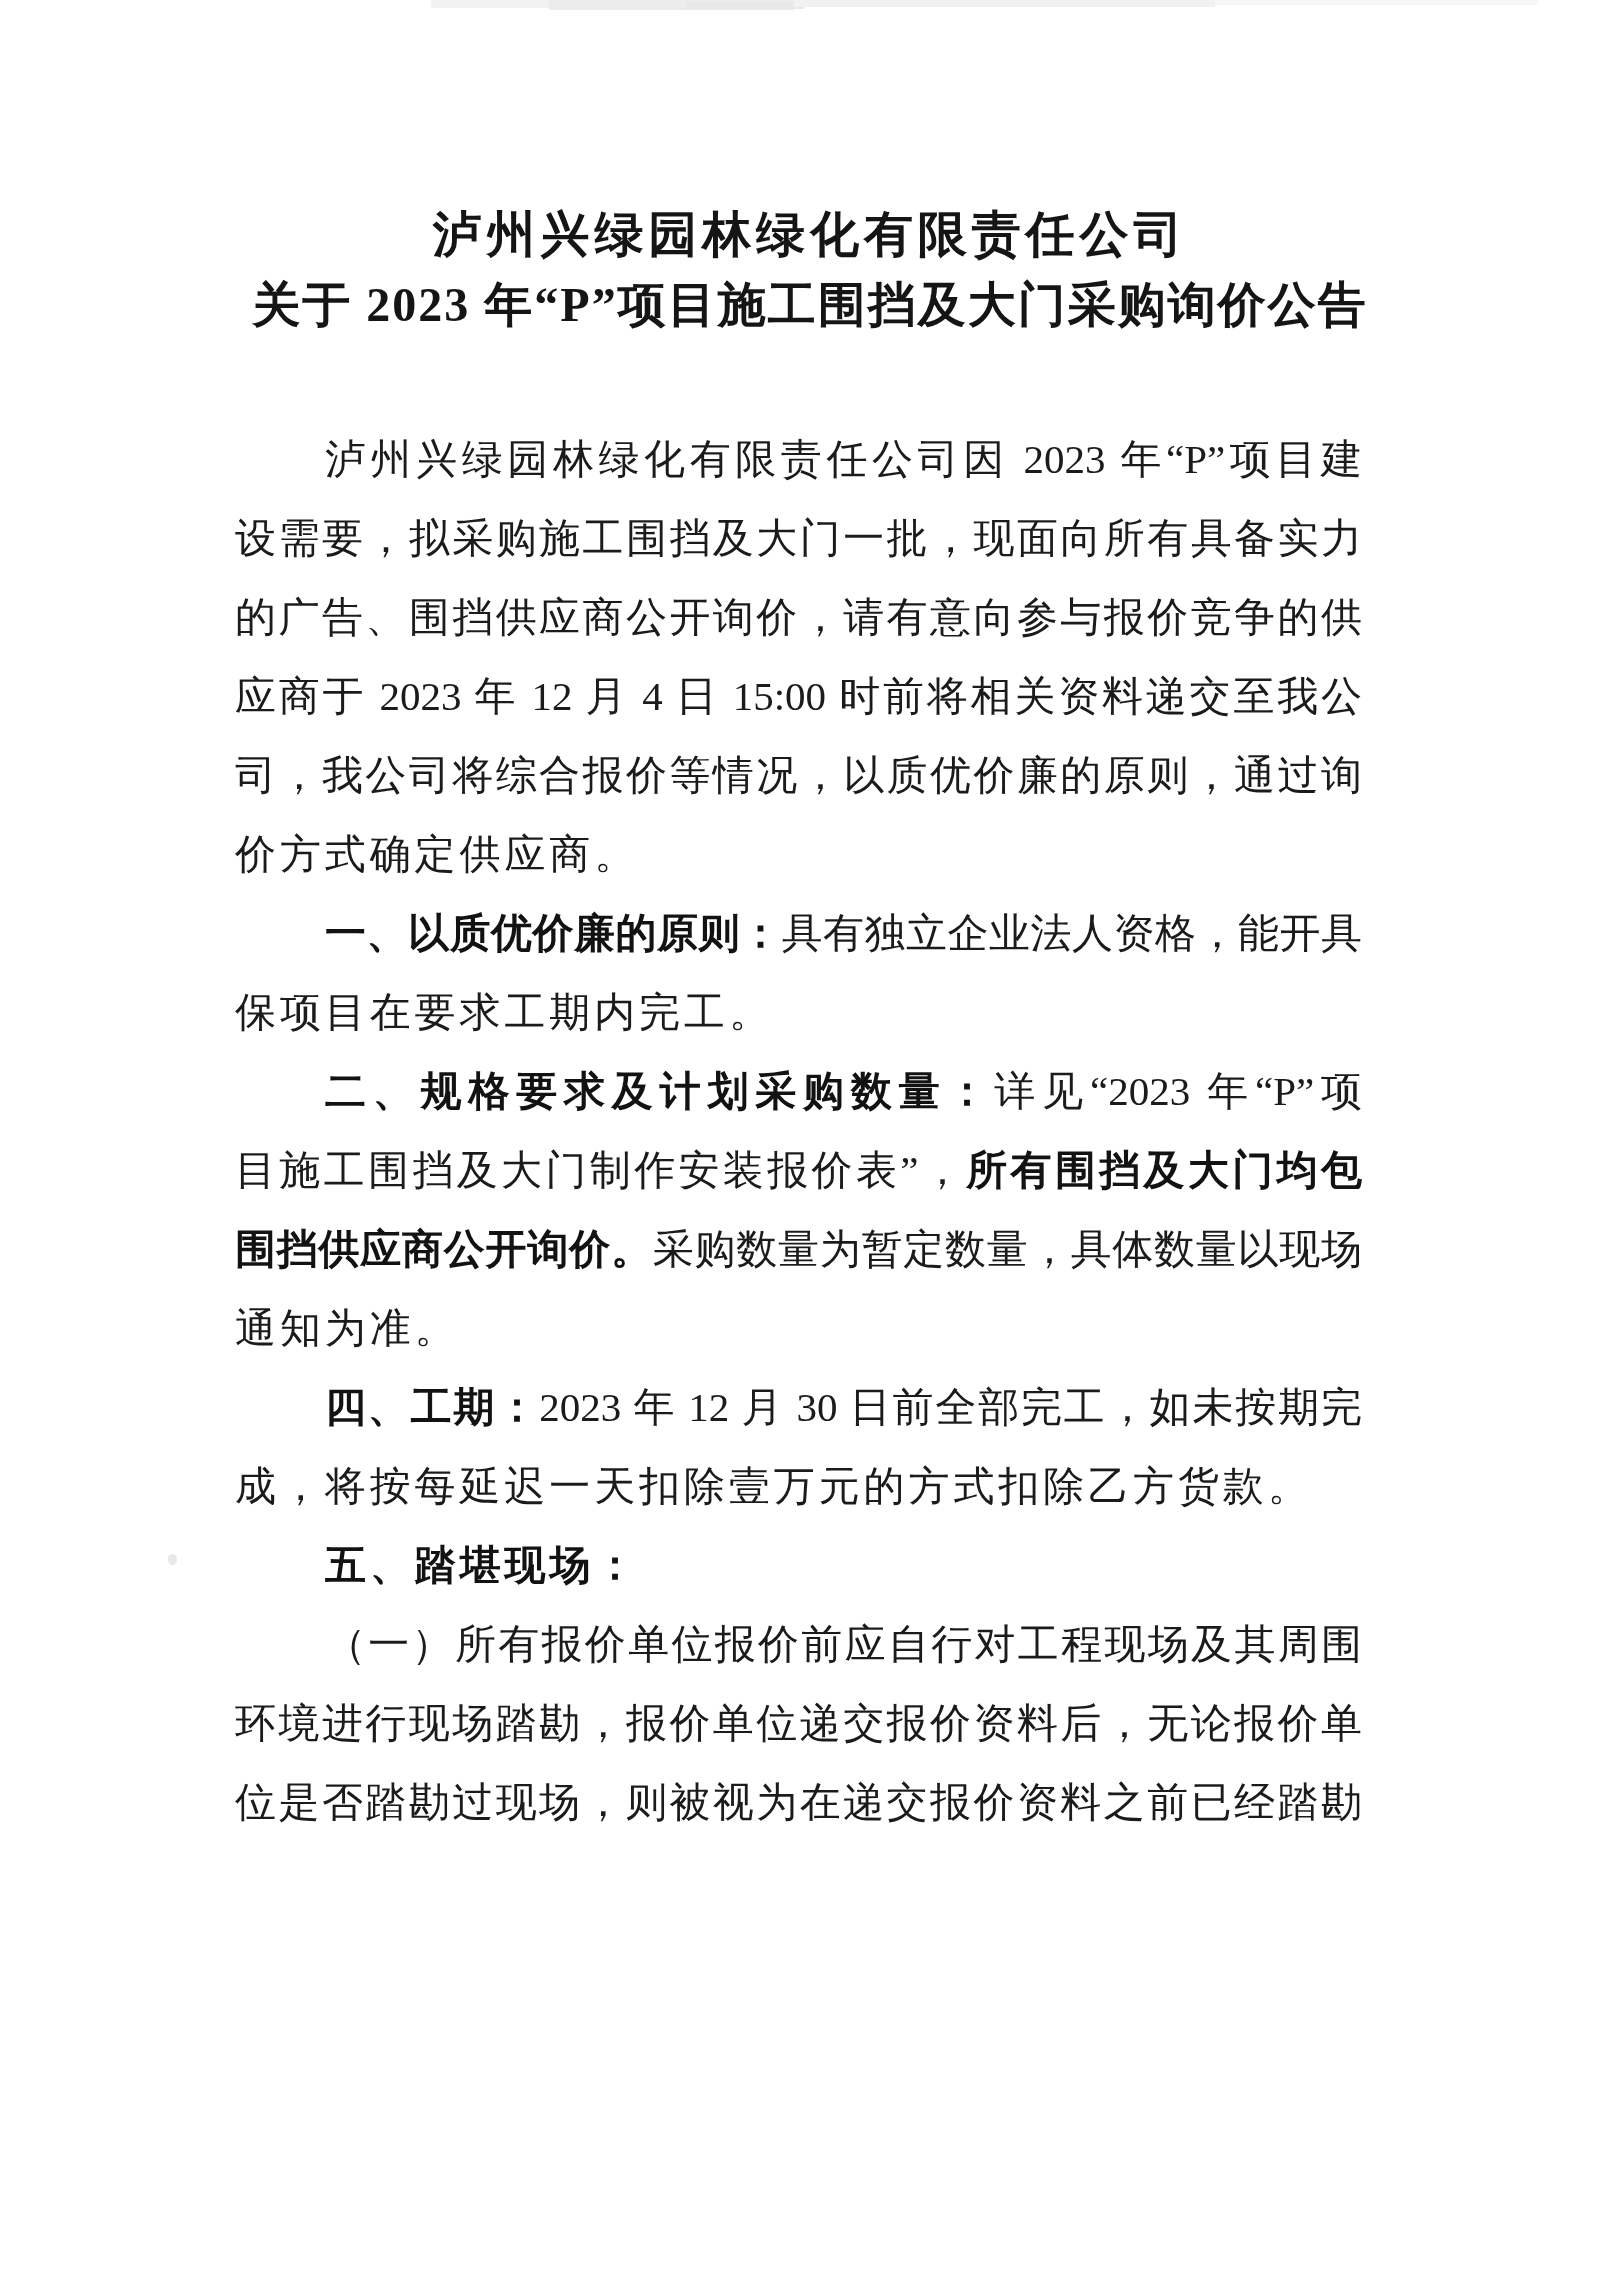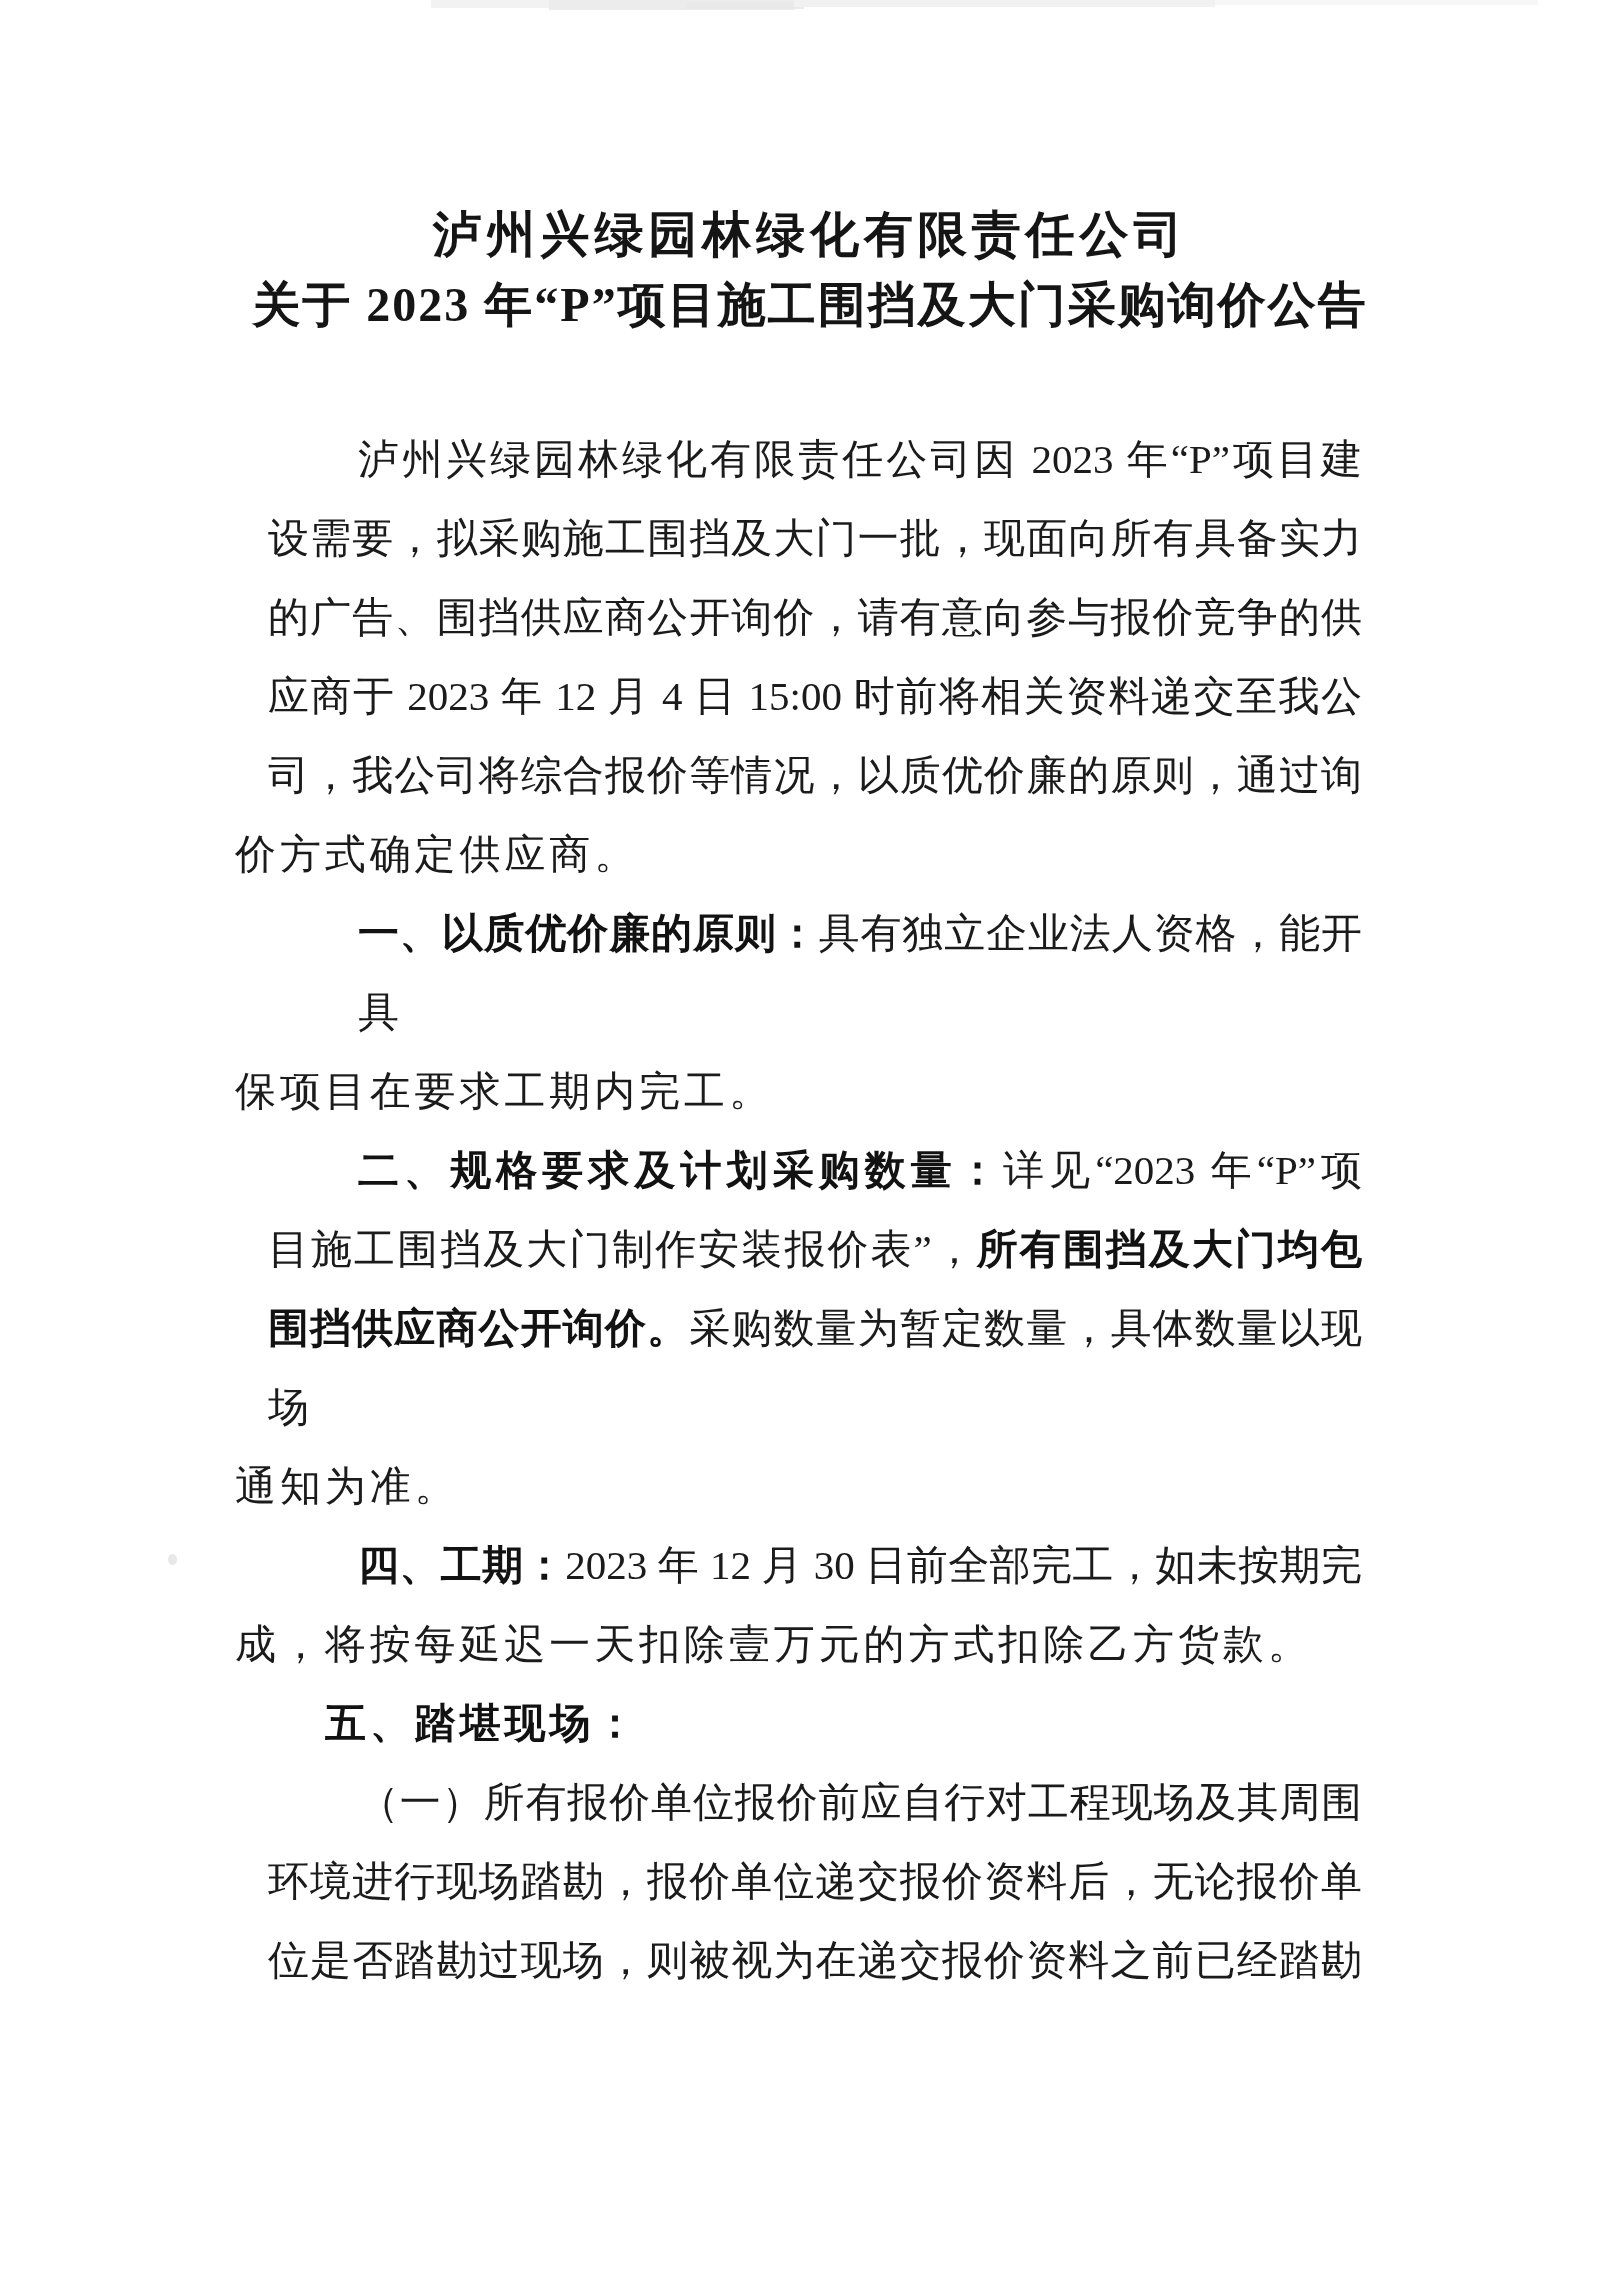--- a/index.html
+++ b/index.html
@@ -30,21 +30,20 @@
     letter-spacing:3.9px;
     white-space:nowrap;
     text-align:left;
   }
   .line.j{
     white-space:normal;
     letter-spacing:0;
     text-align:justify;
     text-align-last:justify;
     text-justify:inter-character;
-    margin-left:33px;
   }
   .line.indent{padding-left:90px;}
   .hei{
     font-family:"Liberation Sans","DejaVu Sans",sans-serif;
     font-weight:700;
     color:#121212;
   }
   .fs{font-weight:400;}
   .artifact{position:absolute;pointer-events:none;}
 </style>

